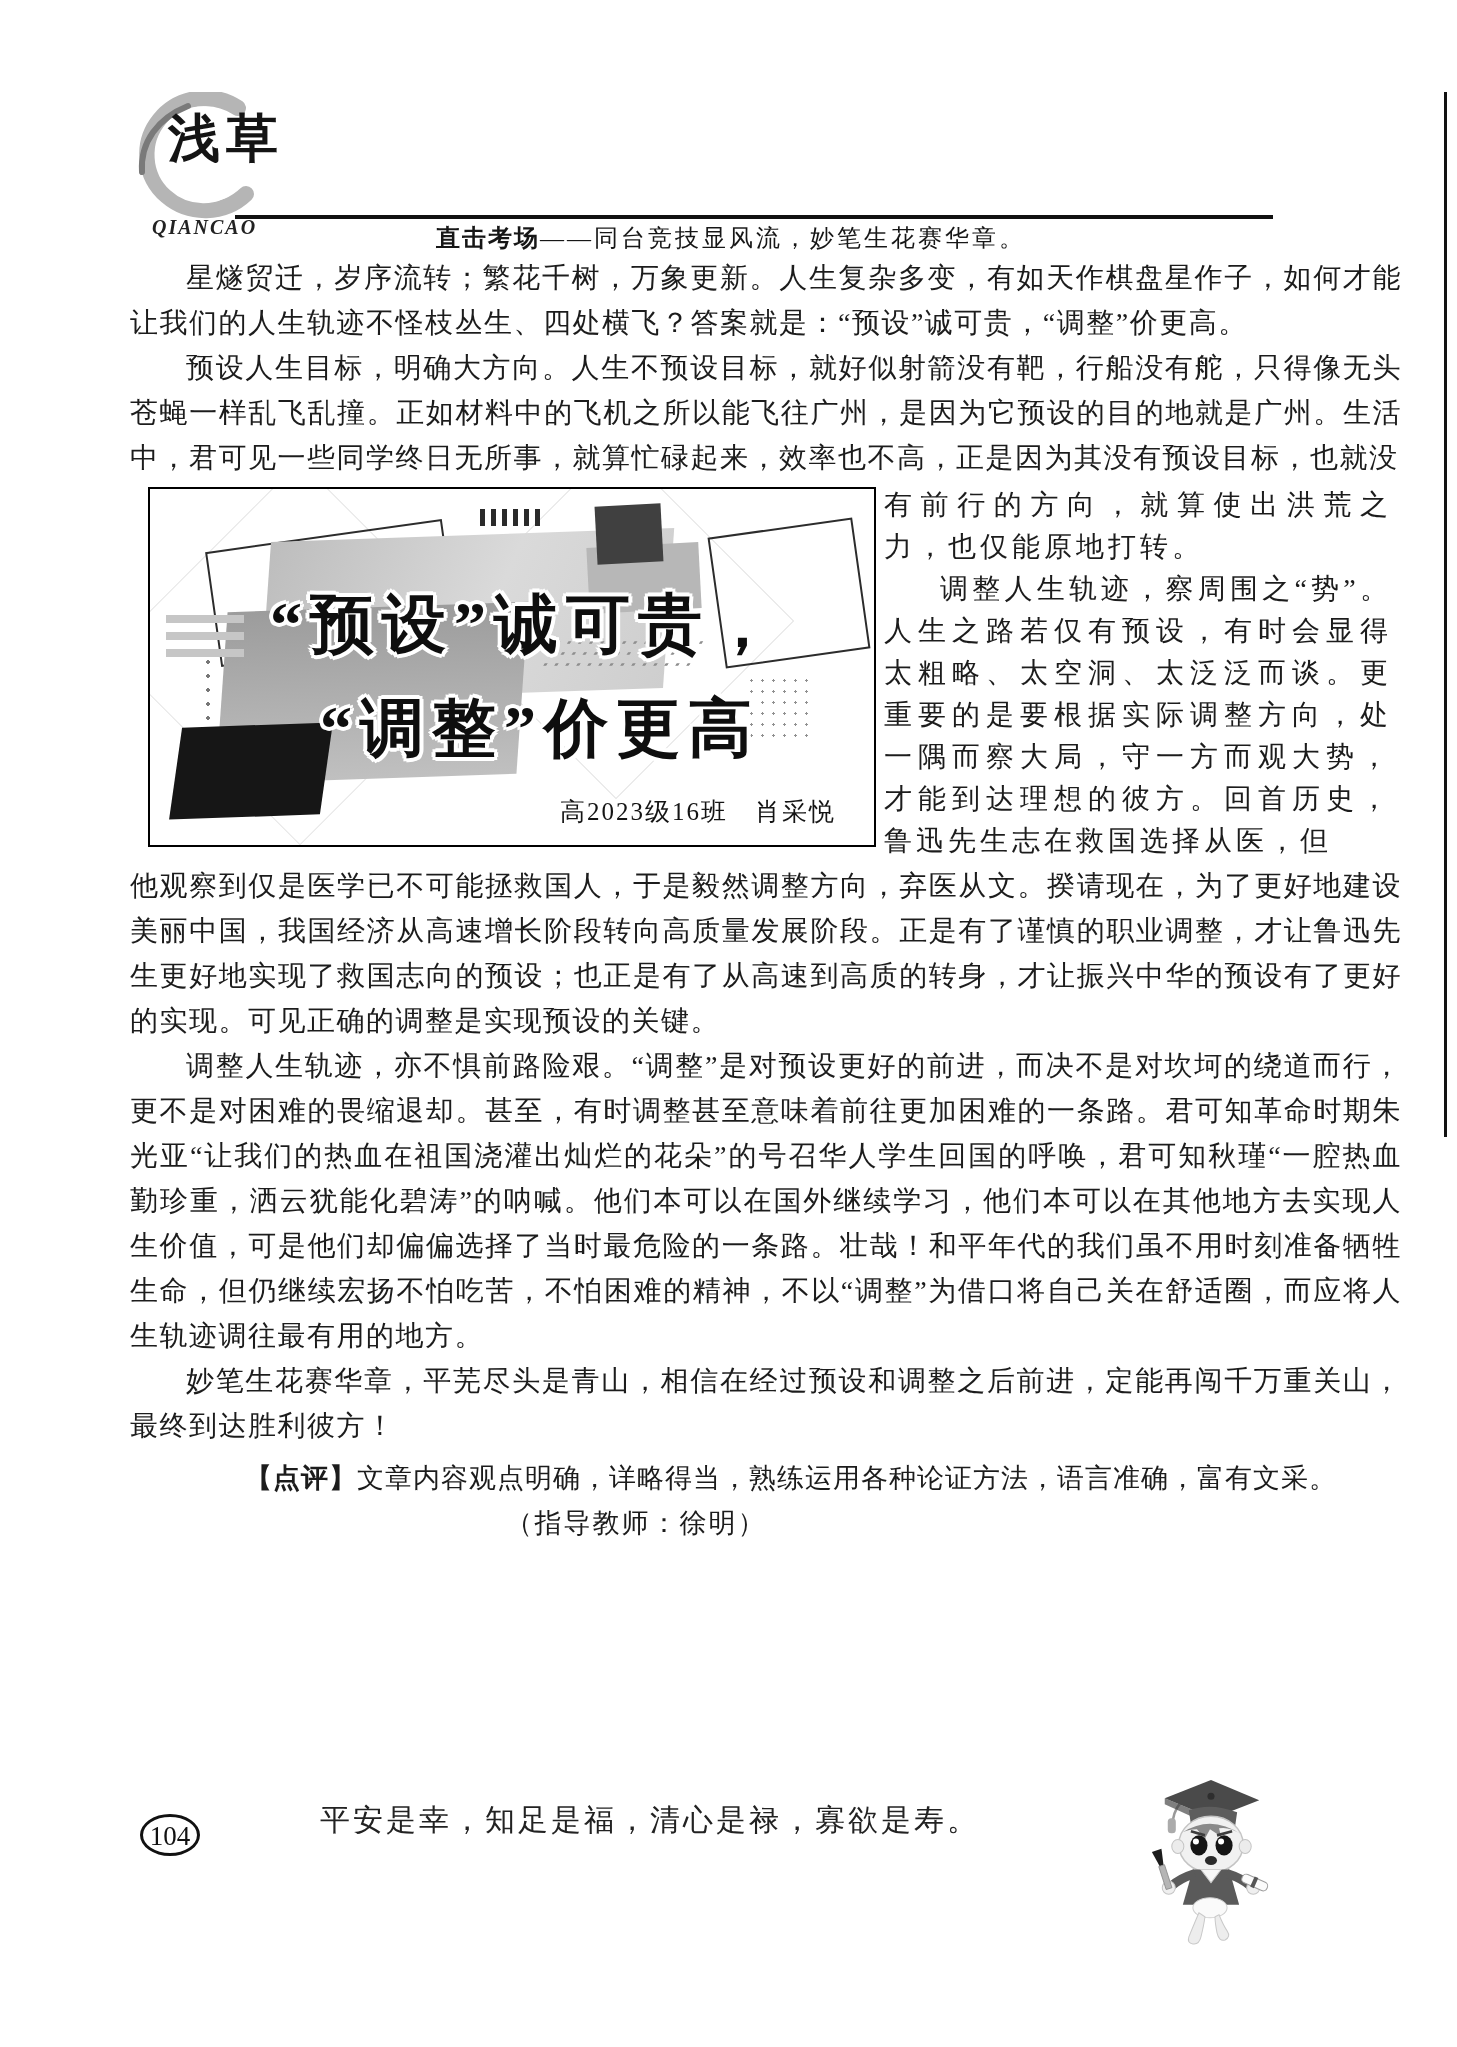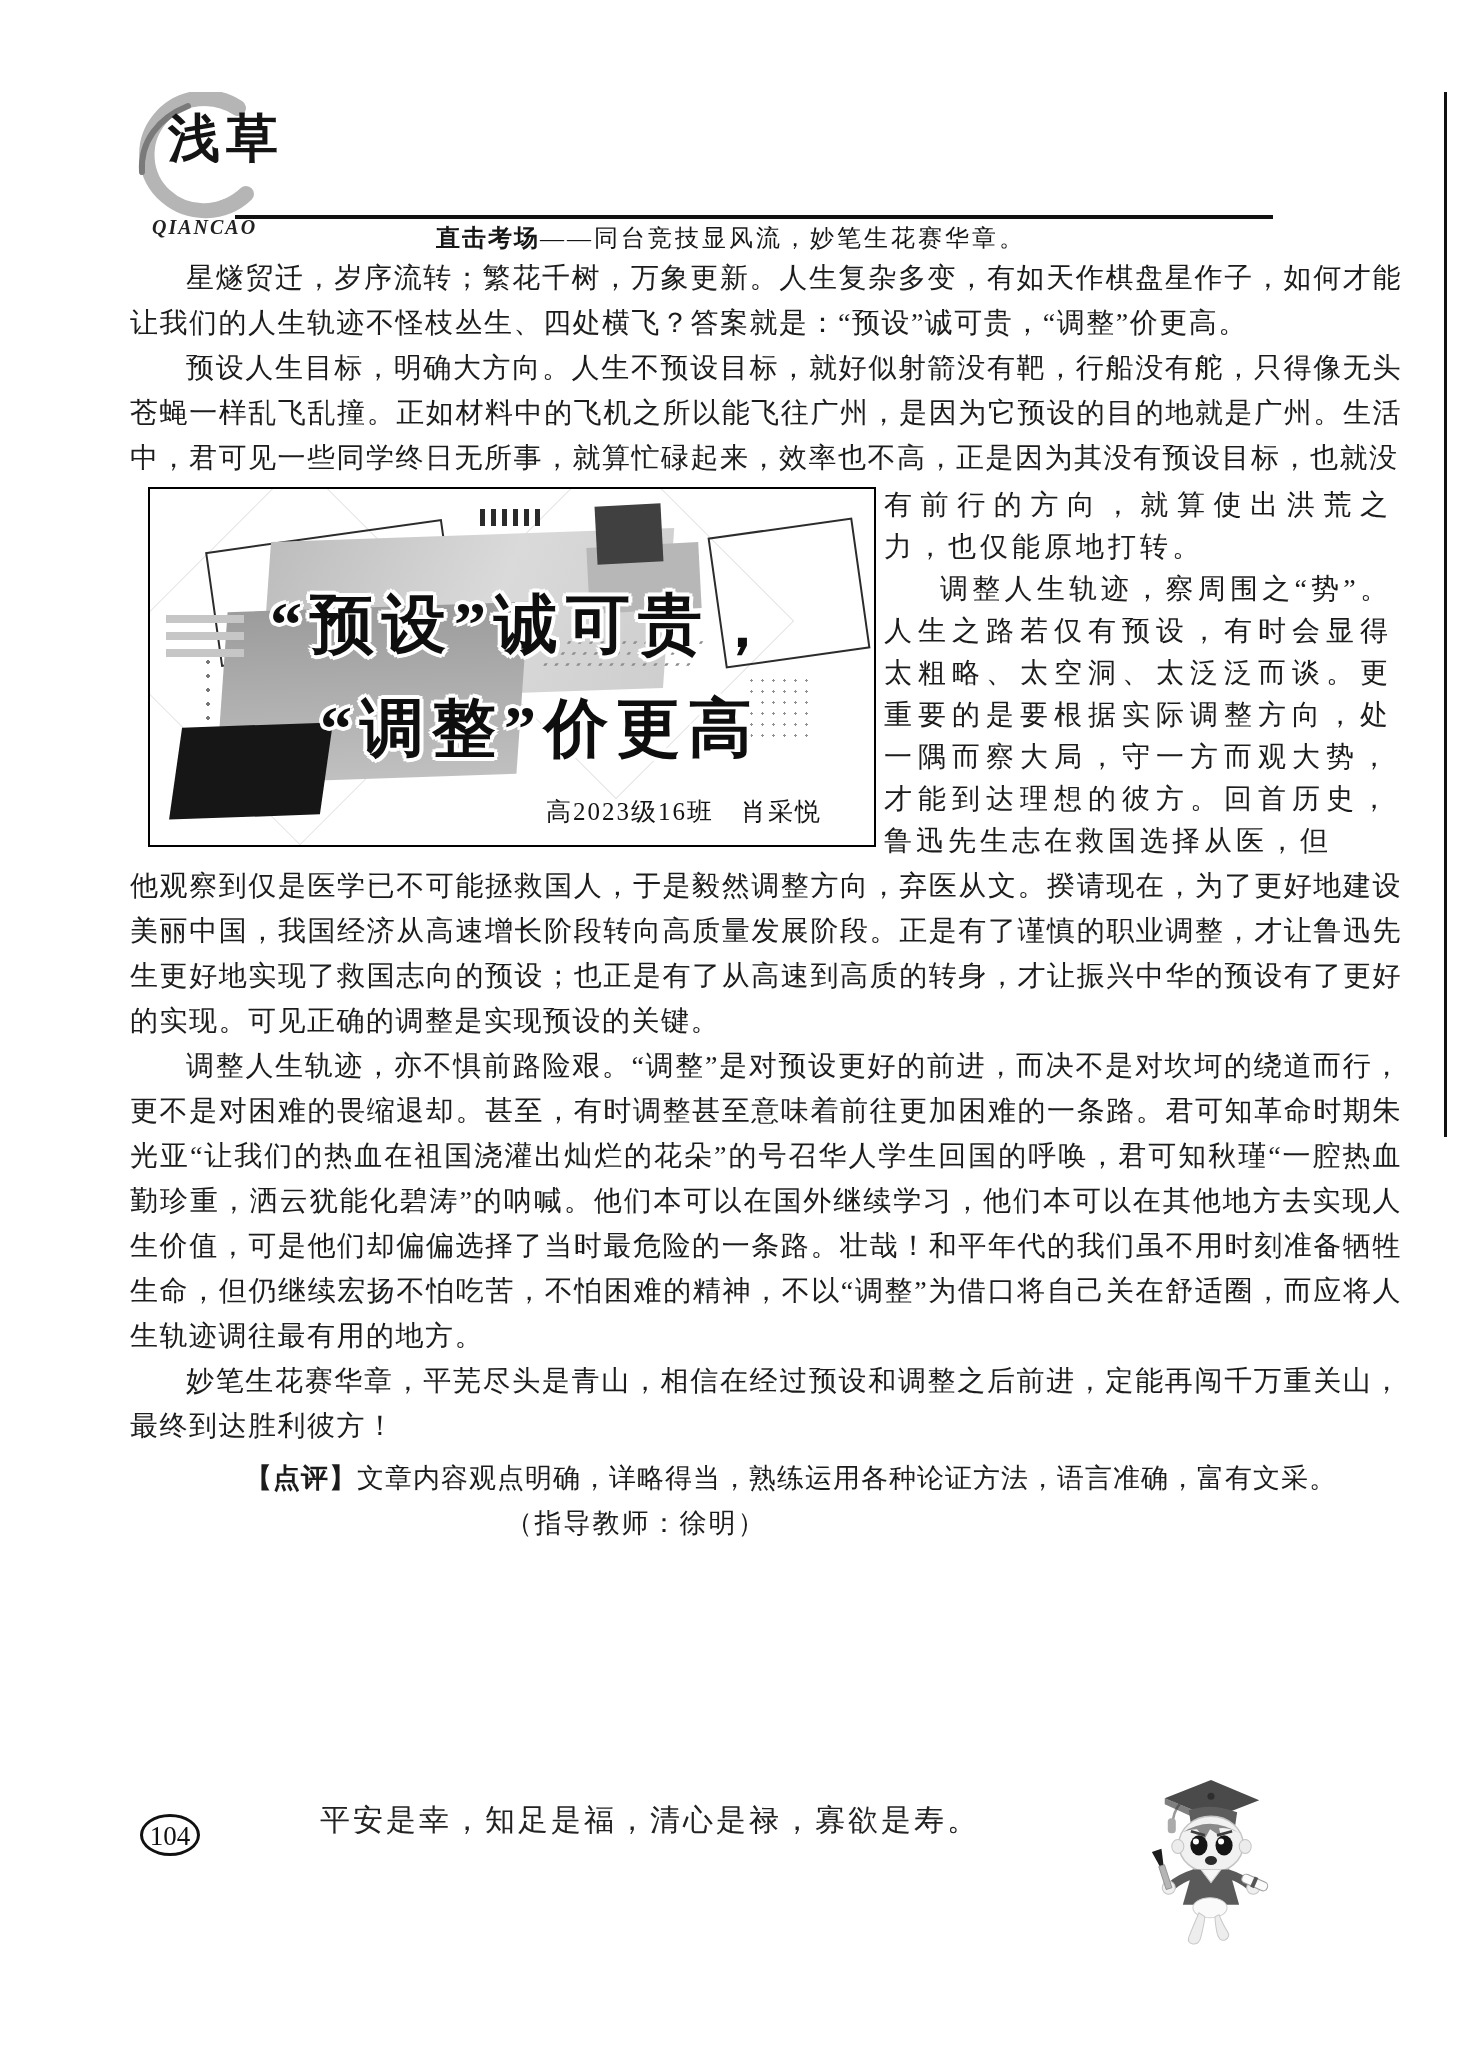--- a/index.html
+++ b/index.html
@@ -40,21 +40,21 @@
   .stripes{background:repeating-linear-gradient(180deg,#c6c6c6 0 8px,transparent 8px 17px);}
   .dots-grid{background-image:radial-gradient(#8f8f8f 1.3px,transparent 1.4px); background-size:11px 11px;}
   .dots-col{background-image:radial-gradient(#777 1.6px,transparent 1.7px); background-size:12px 14px;}
   .calli{
     position:absolute; text-align:center; font-weight:bold; color:#0e0e0e; white-space:nowrap;
     font-family:"Liberation Serif","DejaVu Serif",serif; letter-spacing:8px; z-index:5;
     text-shadow:-3px -3px 0 #fff,3px -3px 0 #fff,-3px 3px 0 #fff,3px 3px 0 #fff,0 -4px 0 #fff,0 4px 0 #fff,-4px 0 0 #fff,4px 0 0 #fff;
   }
   .calli.l1{left:96px; top:92px; width:560px; font-size:64px;}
   .calli.l2{left:120px; top:196px; width:540px; font-size:64px;}
-  .figure-byline{position:absolute; left:396px; top:306px; width:290px; text-align:left; font-size:25px; letter-spacing:2px; z-index:5; color:#141414;}
+  .figure-byline{position:absolute; left:396px; top:306px; width:290px; text-align:right; font-size:25px; letter-spacing:2px; z-index:5; color:#141414;}
 
   
   .comment{position:absolute; left:245px; top:1460px; width:1120px; font-size:27px; letter-spacing:1px;}
   .comment .label{font-weight:bold;}
   .credit{position:absolute; left:130px; top:1505px; width:1262px; text-align:center; padding-right:250px; box-sizing:border-box; font-size:27px; letter-spacing:2px;}
 
   
   .page-badge{position:absolute; left:140px; top:1814px; width:60px; height:42px; border:3px solid #111; border-radius:50%; text-align:center; font-size:27px; line-height:42px; color:#111; box-sizing:border-box; line-height:38px;}
   .motto{position:absolute; left:320px; top:1800px; width:780px; font-size:30px; letter-spacing:3px; color:#222;}
   .mascot{position:absolute; left:1146px; top:1766px; width:132px; height:186px;}

